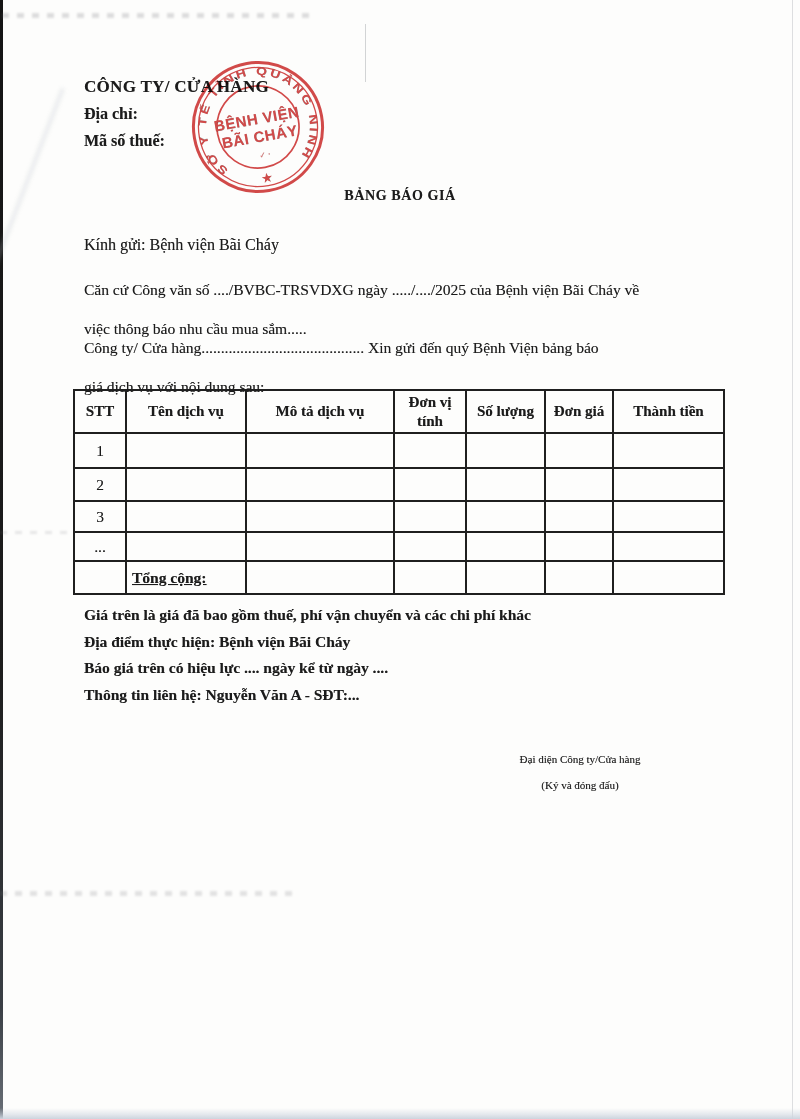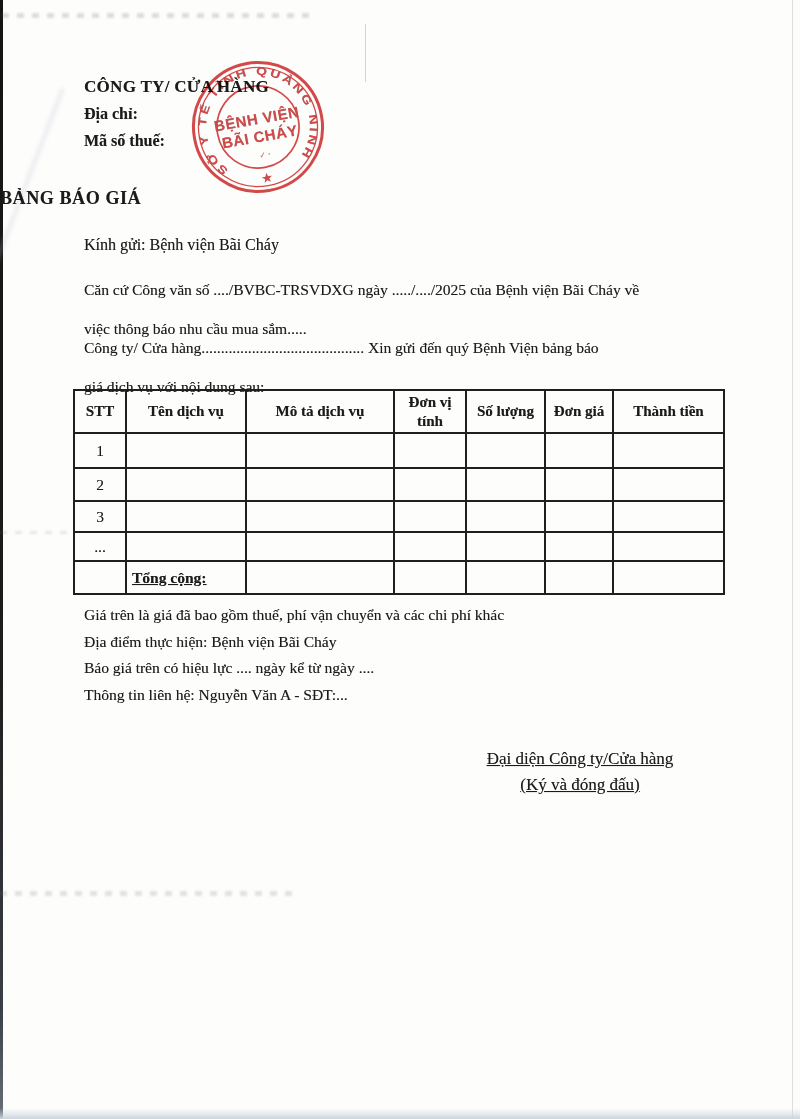--- a/index.html
+++ b/index.html
@@ -50,21 +50,21 @@
 
   
   .stamp {
     position: absolute; left: 183px; top: 52px; width: 150px; height: 150px;
     mix-blend-mode: multiply; opacity: 0.92;
   }
   .stamp text { font-family: "Liberation Sans", "DejaVu Sans", sans-serif; font-weight: bold; }
 
   .doc-title {
     position: absolute; left: 0; top: 188px; width: 800px;
-    font-weight: bold; font-size: 18px; letter-spacing: 0.6px;
+    text-align: center; font-weight: bold; font-size: 14px; letter-spacing: 0.6px;
   }
   .greeting { position: absolute; left: 84px; top: 236px; font-weight: normal; font-size: 16px; }
 
   .para { position: absolute; left: 84px; font-size: 15.5px; }
   .para .line { line-height: 27px; white-space: nowrap; margin-top: 12px; }
   .para-1 { top: 264px; }
   .para-2 { top: 322px; }
 
   
   .quote-table {
@@ -83,27 +83,27 @@
   .row-2 td { height: 31px; }
   .row-3 td { height: 29px; }
   .row-4 td { height: 27px; }
   .row-total td { height: 31px; }
   .cell-total {
     text-align: left !important; font-weight: bold; font-size: 16px;
     text-decoration: underline; padding-left: 5px !important;
   }
 
   
-  .notes { position: absolute; left: 84px; top: 602px; font-size: 15.5px; }
+  .notes { position: absolute; left: 84px; top: 602px; font-size: 15.5px; font-weight: bold; }
   .notes .line { line-height: 26.5px; white-space: nowrap; }
 
   
   .signature {
     position: absolute; left: 445px; top: 746px; width: 270px;
-    text-align: center; font-size: 17px; line-height: 26px; text-decoration: underline;
+    text-align: center; font-size: 11px; line-height: 26px;
   }
 </style>
 </head>
 <body>
 
 <div class="page ink">
 
   <div class="edge-left"></div>
   <div class="smudge smudge-top"></div>
   <div class="smudge smudge-mid"></div>

